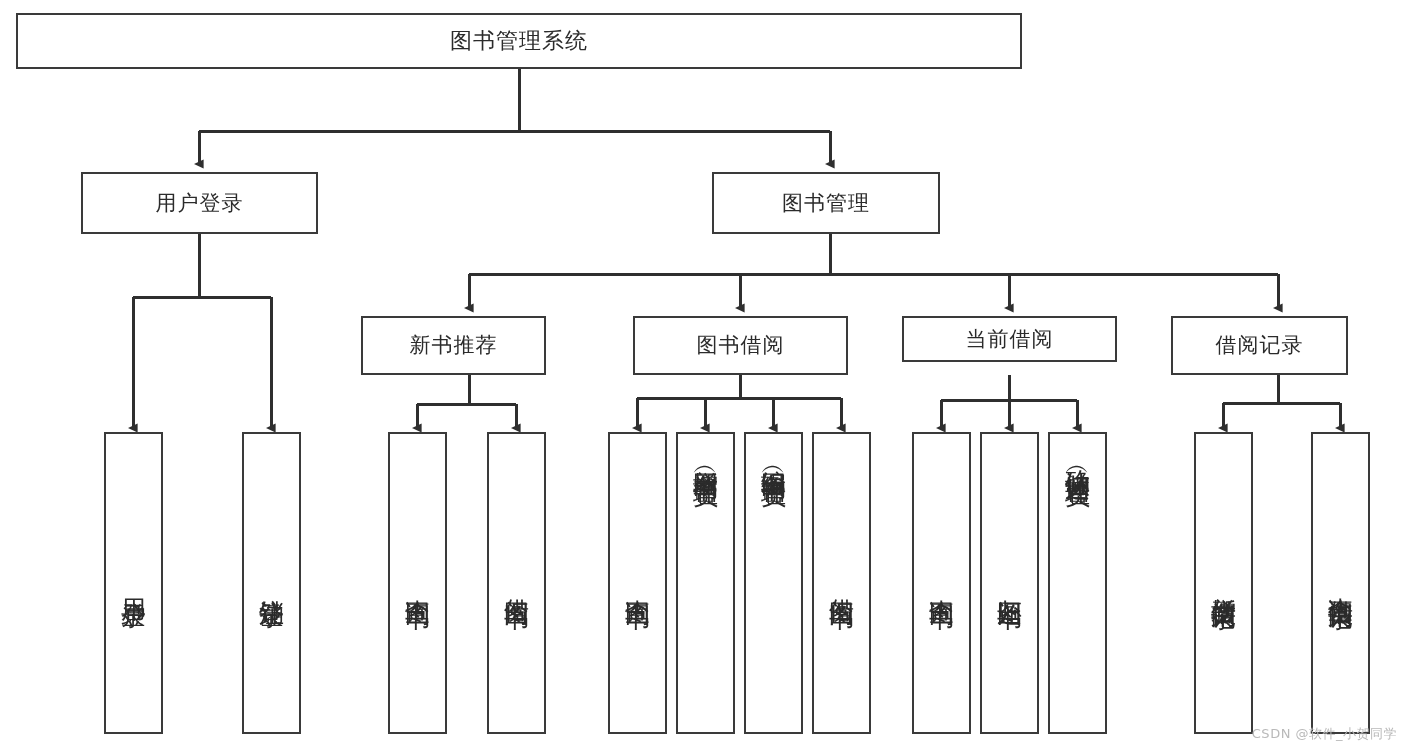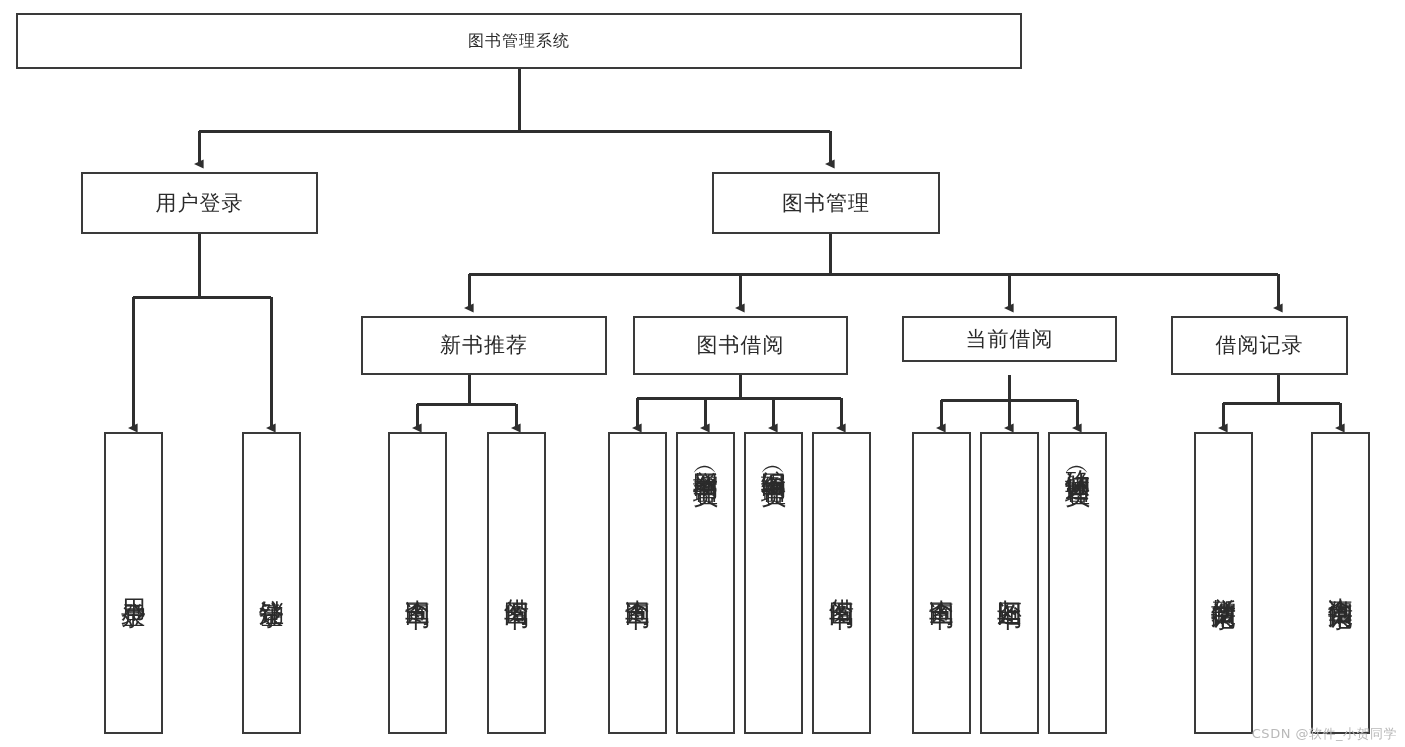--- a/index.html
+++ b/index.html
@@ -22,21 +22,21 @@
     color:#2b2b2b;
   }
   .node .lbl{
     display:block;
     text-align:center;
     line-height:1.18;
     white-space:nowrap;
   }
   
   .h .lbl{font-size:21px;letter-spacing:1px;}
-  .root .lbl{font-size:16px;letter-spacing:1px;}
+  .root .lbl{font-size:22px;letter-spacing:1px;}
   
   .v{align-items:flex-start;padding-top:16px;}
   .v .lbl{
     writing-mode:vertical-rl;
     text-orientation:upright;
     font-size:25px;
     letter-spacing:2px;
     line-height:1;
     white-space:nowrap;
   }
@@ -110,21 +110,21 @@
     <span class="lbl">图书管理系统</span>
   </div>
 
   <div class="node h" style="left:81px;top:172px;width:237px;height:62px;">
     <span class="lbl">用户登录</span>
   </div>
   <div class="node h" style="left:712px;top:172px;width:228px;height:62px;">
     <span class="lbl">图书管理</span>
   </div>
 
-  <div class="node h" style="left:361px;top:316px;width:246px;height:59px;">
+  <div class="node h" style="left:361px;top:316px;width:185px;height:59px;">
     <span class="lbl">新书推荐</span>
   </div>
   <div class="node h" style="left:633px;top:316px;width:215px;height:59px;justify-content:center;">
     <span class="lbl">图书借阅</span>
   </div>
   <div class="node h" style="left:902px;top:316px;width:215px;height:46px;">
     <span class="lbl">当前借阅</span>
   </div>
   <div class="node h" style="left:1171px;top:316px;width:177px;height:59px;">
     <span class="lbl">借阅记录</span>

